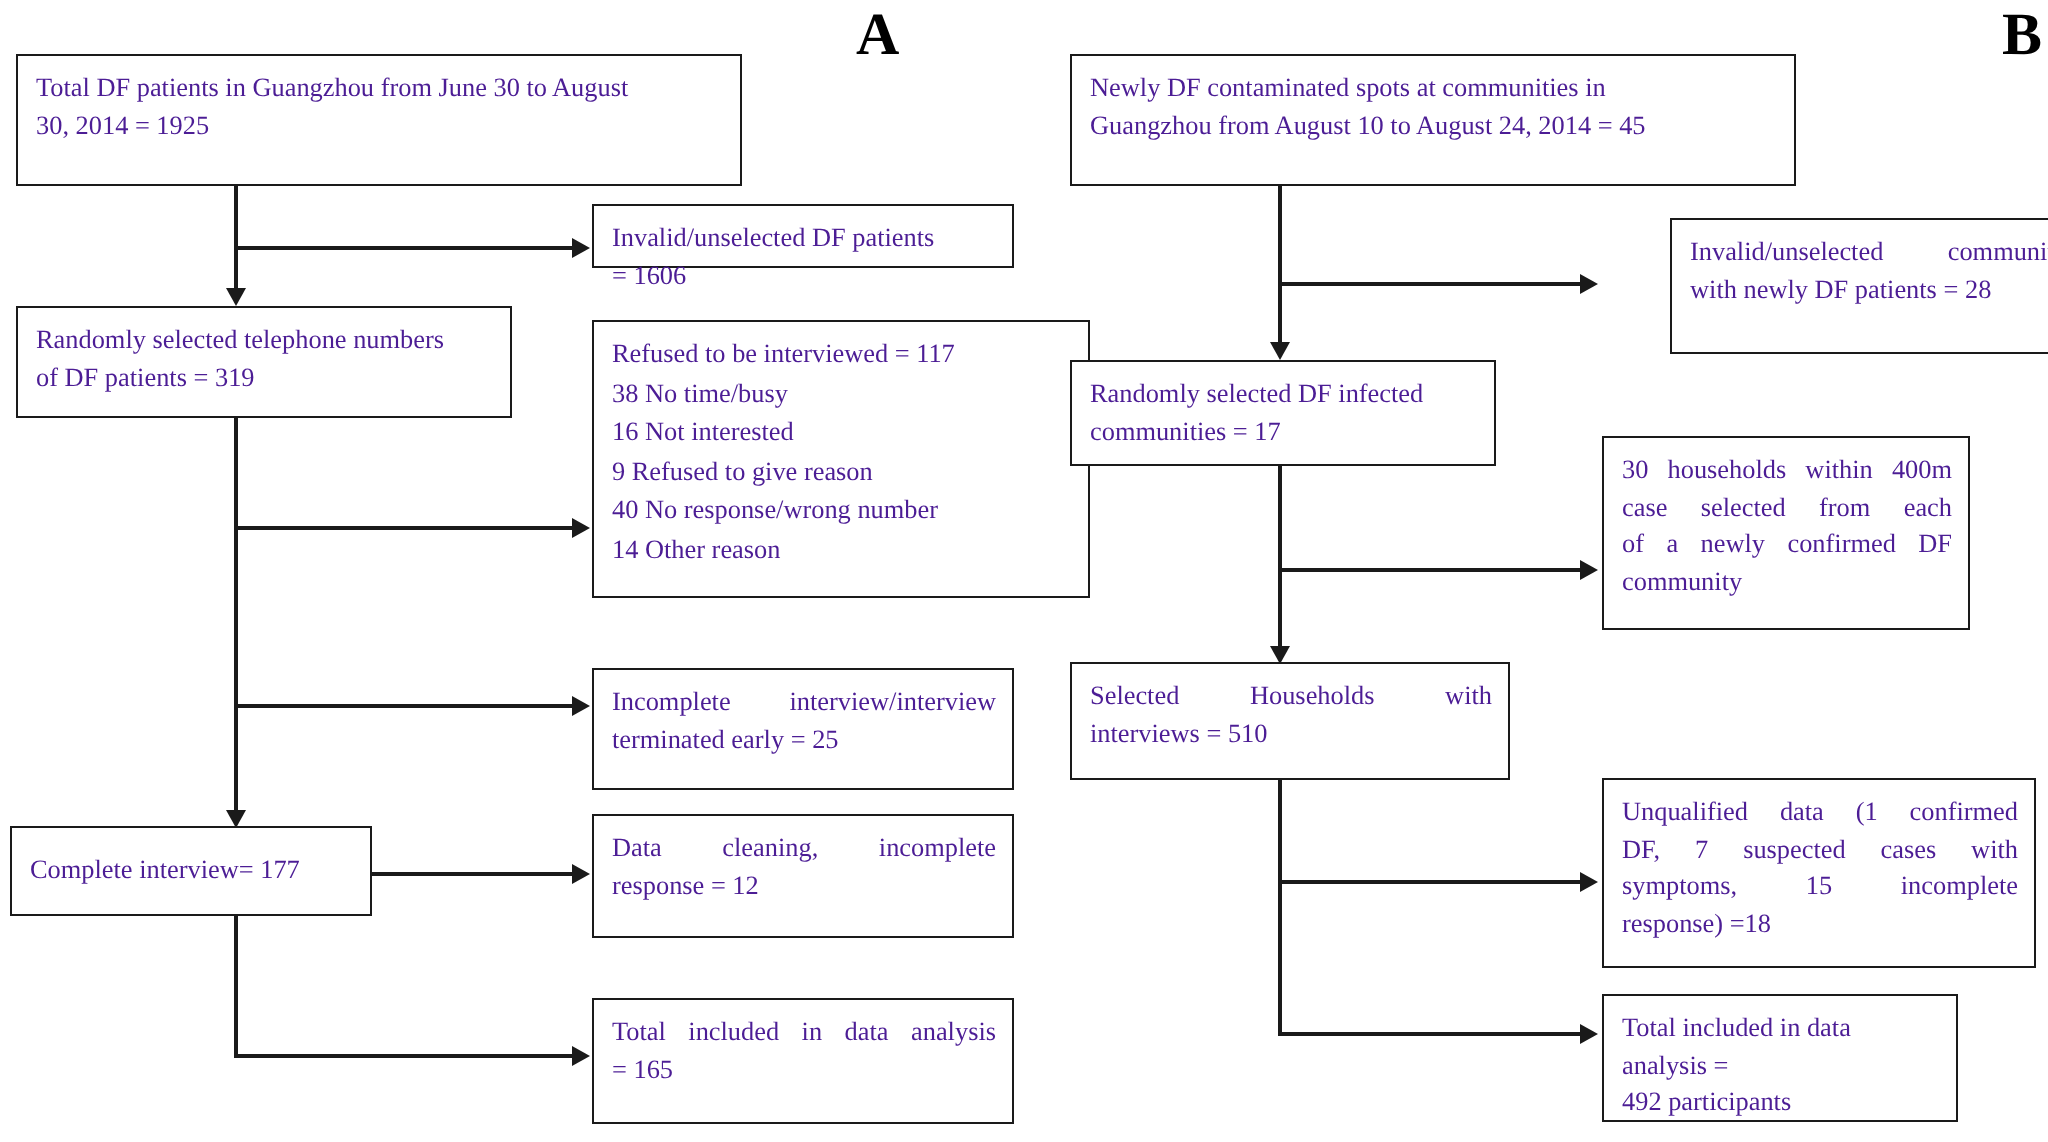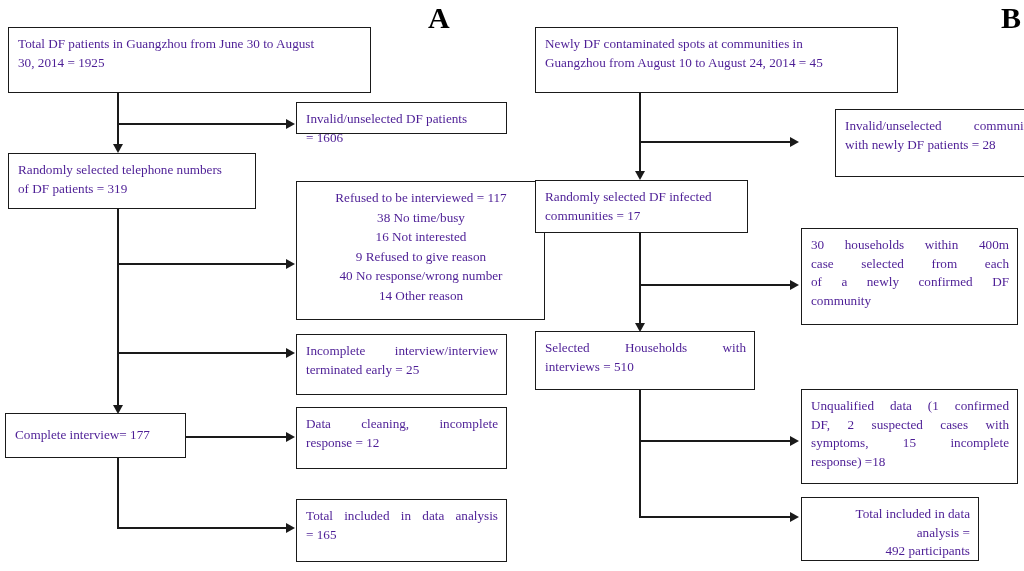--- a/index.html
+++ b/index.html
@@ -109,21 +109,21 @@
     <span class="ln">Randomly selected telephone numbers</span>
     <span class="ln">of DF patients = 319</span>
   </div>
 
   <div class="vline" style="left:117px; top:209px; height:200px;"></div>
   <div class="arrow-down" style="left:113px; top:405px;"></div>
 
   <div class="hline" style="left:117px; top:263px; width:170px;"></div>
   <div class="arrow-right" style="left:286px; top:259px;"></div>
 
-  <div class="box listing" style="left:296px; top:181px; width:249px; height:139px;text-align:center;">
+  <div class="box listing" style="left:296px; top:160px; width:249px; height:139px;">
     <span class="ln">Refused to be interviewed = 117</span>
     <span class="ln">38 No time/busy</span>
     <span class="ln">16 Not interested</span>
     <span class="ln">9 Refused to give reason</span>
     <span class="ln">40 No response/wrong number</span>
     <span class="ln">14 Other reason</span>
   </div>
 
   <div class="hline" style="left:117px; top:352px; width:170px;"></div>
   <div class="arrow-right" style="left:286px; top:348px;"></div>
@@ -176,21 +176,21 @@
     <span class="ln">Randomly selected DF infected</span>
     <span class="ln">communities = 17</span>
   </div>
 
   <div class="vline" style="left:639px; top:233px; height:94px;"></div>
   <div class="arrow-down" style="left:635px; top:323px;"></div>
 
   <div class="hline" style="left:639px; top:284px; width:152px;"></div>
   <div class="arrow-right" style="left:790px; top:280px;"></div>
 
-  <div class="box justify" style="left:801px; top:228px; width:217px; height:97px;">
+  <div class="box justify" style="left:801px; top:218px; width:184px; height:97px;">
     <span class="ln stretch">30 households within 400m</span>
     <span class="ln stretch">case selected from each</span>
     <span class="ln stretch">of a newly confirmed DF</span>
     <span class="ln">community</span>
   </div>
 
   <div class="box justify" style="left:535px; top:331px; width:220px; height:59px;">
     <span class="ln stretch">Selected Households with</span>
     <span class="ln">interviews = 510</span>
   </div>
@@ -198,23 +198,23 @@
   <div class="vline" style="left:639px; top:390px; height:128px;"></div>
 
   <div class="hline" style="left:639px; top:440px; width:152px;"></div>
   <div class="arrow-right" style="left:790px; top:436px;"></div>
 
   <div class="hline" style="left:639px; top:516px; width:152px;"></div>
   <div class="arrow-right" style="left:790px; top:512px;"></div>
 
   <div class="box justify" style="left:801px; top:389px; width:217px; height:95px;">
     <span class="ln stretch">Unqualified data (1 confirmed</span>
-    <span class="ln stretch">DF, 2 suspected cases with</span>
+    <span class="ln stretch">DF, 7 suspected cases with</span>
     <span class="ln stretch">symptoms, 15 incomplete</span>
     <span class="ln">response) =18</span>
   </div>
 
-  <div class="box" style="left:801px; top:497px; width:178px; height:64px;text-align:right;">
+  <div class="box" style="left:801px; top:497px; width:178px; height:64px;">
     <span class="ln">Total included in data analysis =</span>
     <span class="ln">492 participants</span>
   </div>
 
 </div>
 
 </body></html>

